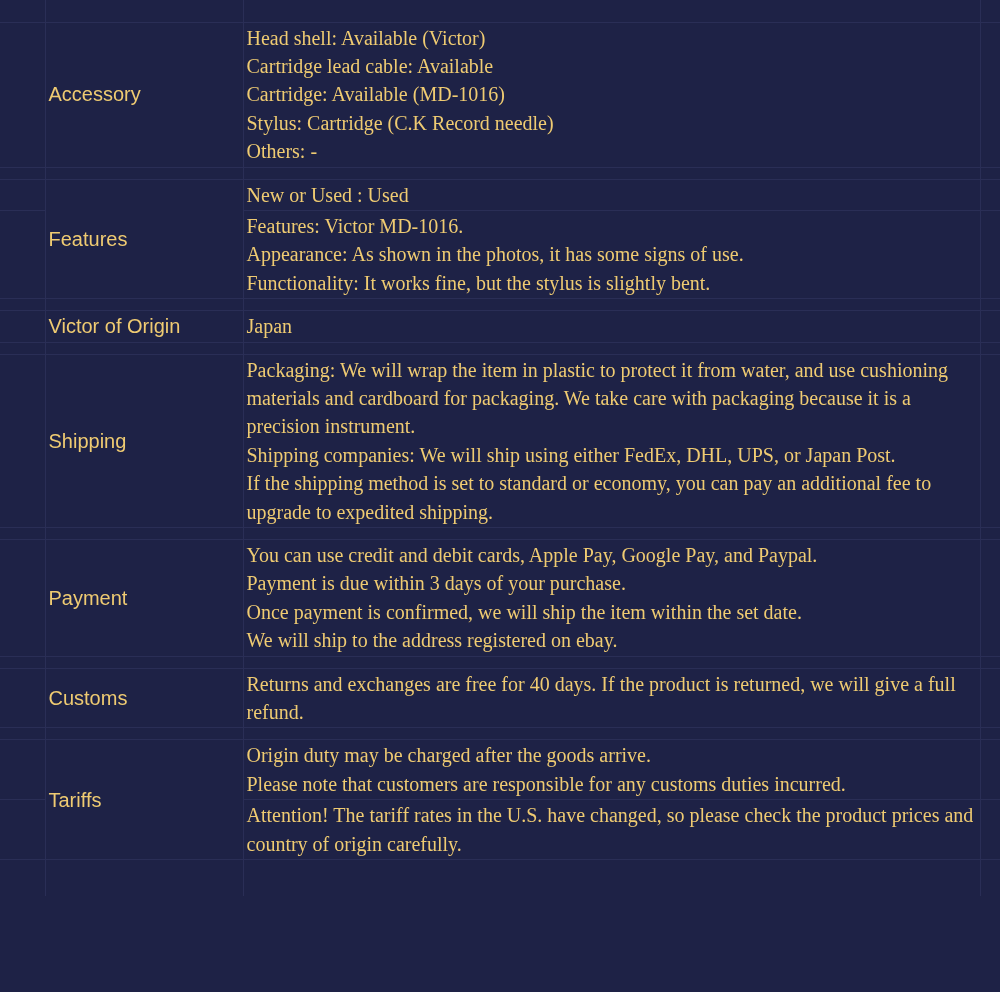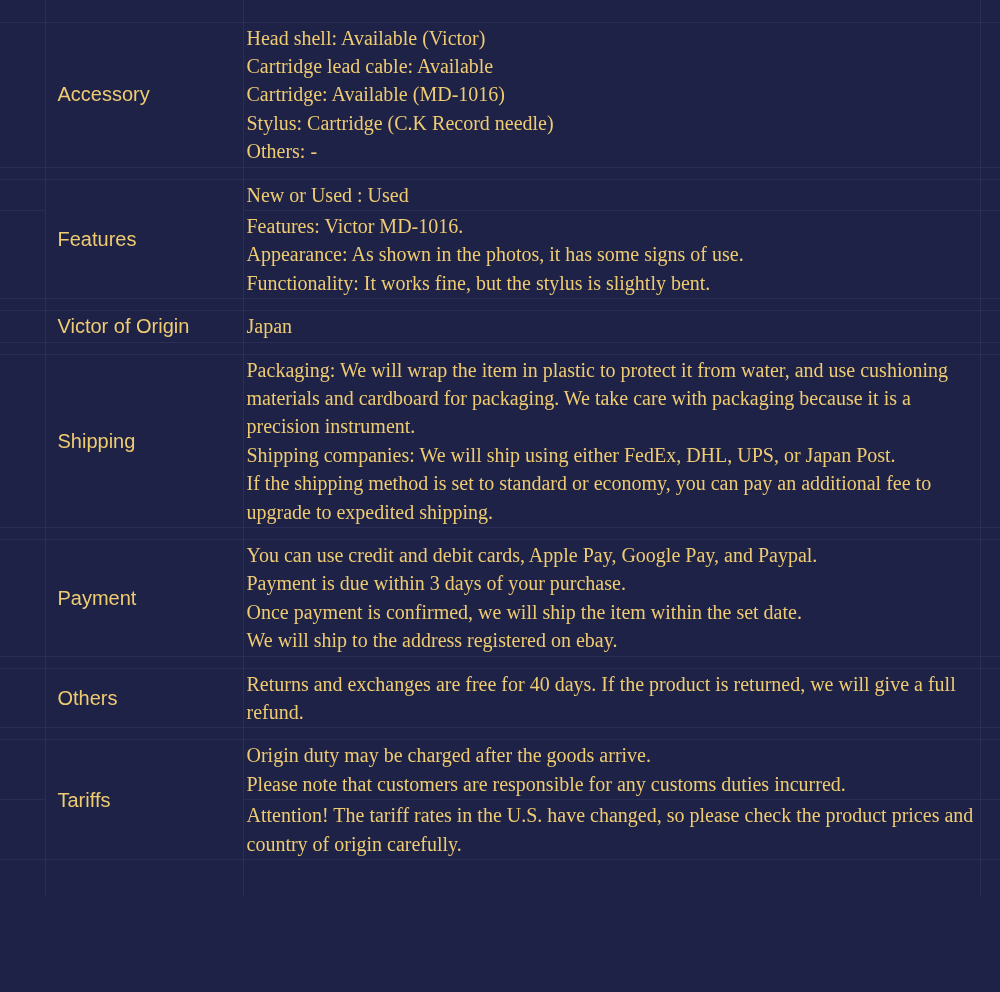--- a/index.html
+++ b/index.html
@@ -29,21 +29,21 @@
     overflow:hidden;
     word-wrap:break-word;
   }
   td:first-child{border-left:none;}
   td:last-child{border-right:none;}
   tr:first-child td{border-top:none;}
   tr:last-child td{border-bottom:none;}
   tr.r-top td{height:22px;padding:0;}
   tr.r-spacer td{height:12px;padding:0;}
   tr.r-bottom td{height:36px;padding:0;}
-  td.label-cell{padding-left:12px;}
+  td.label-cell{padding-left:3px;}
   td.content-cell div{min-height:0;font-family:Liberation Serif, serif;}
 </style>
 </head>
 <body>
 
 <table class="details">
   <colgroup>
     <col style="width:45px">
     <col style="width:198px">
     <col style="width:737px">
@@ -151,21 +151,21 @@
 
   <tr class="r-spacer">
     <td></td>
         <td></td>
         <td></td>
         <td></td>
   </tr>
 
   <tr>
     <td></td>
-    <td class="label-cell">Others</td>
+    <td class="label-cell">Customs</td>
     <td class="content-cell">
       <div>Returns and exchanges are free for 40 days. If the product is returned, we will give a full refund.</div>
     </td>
     <td></td>
   </tr>
 
   <tr class="r-spacer">
     <td></td>
         <td></td>
         <td></td>

